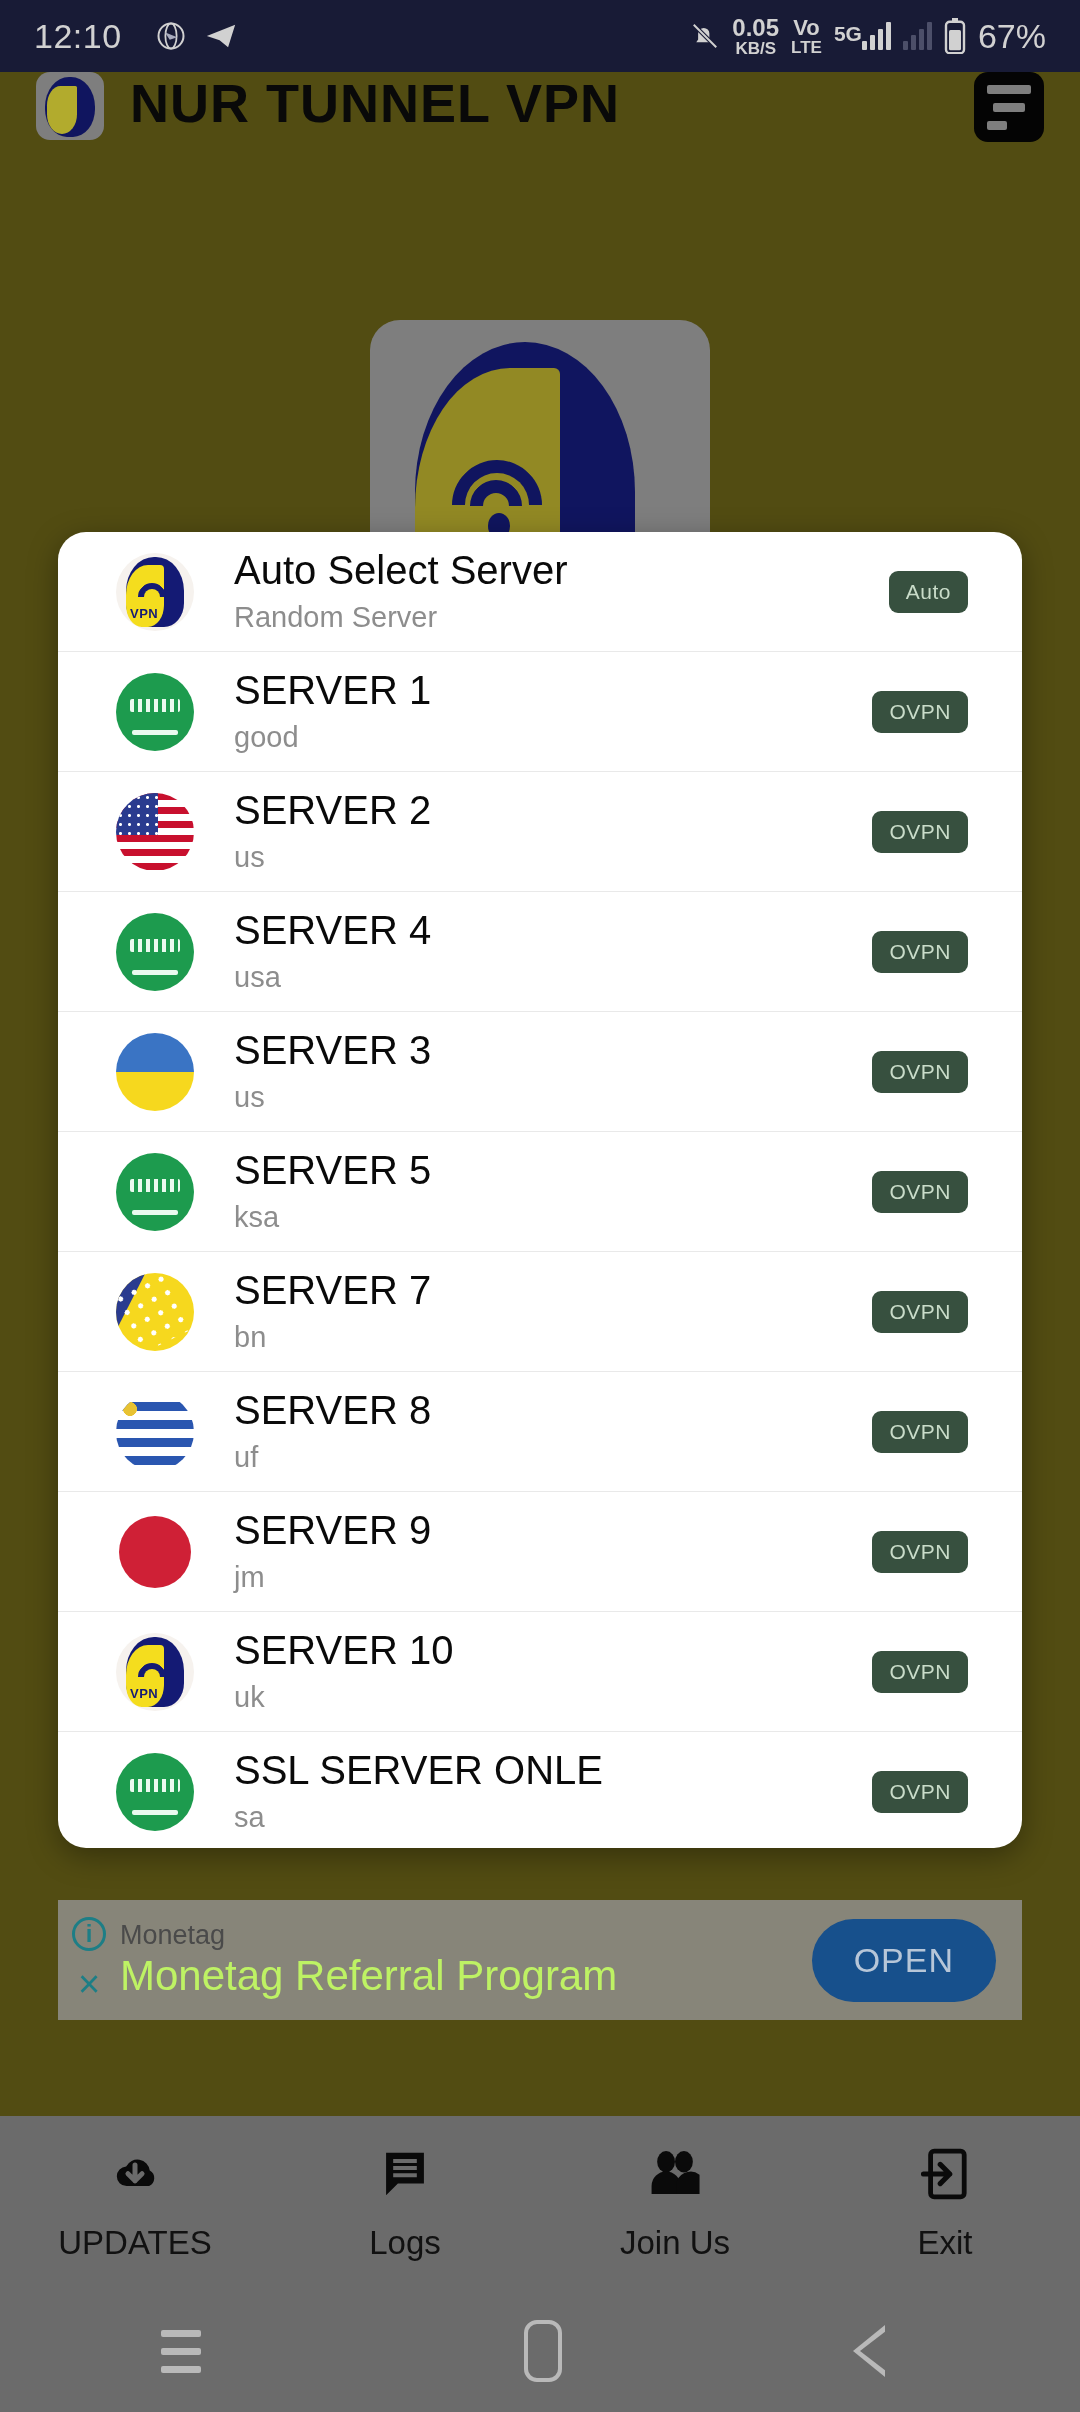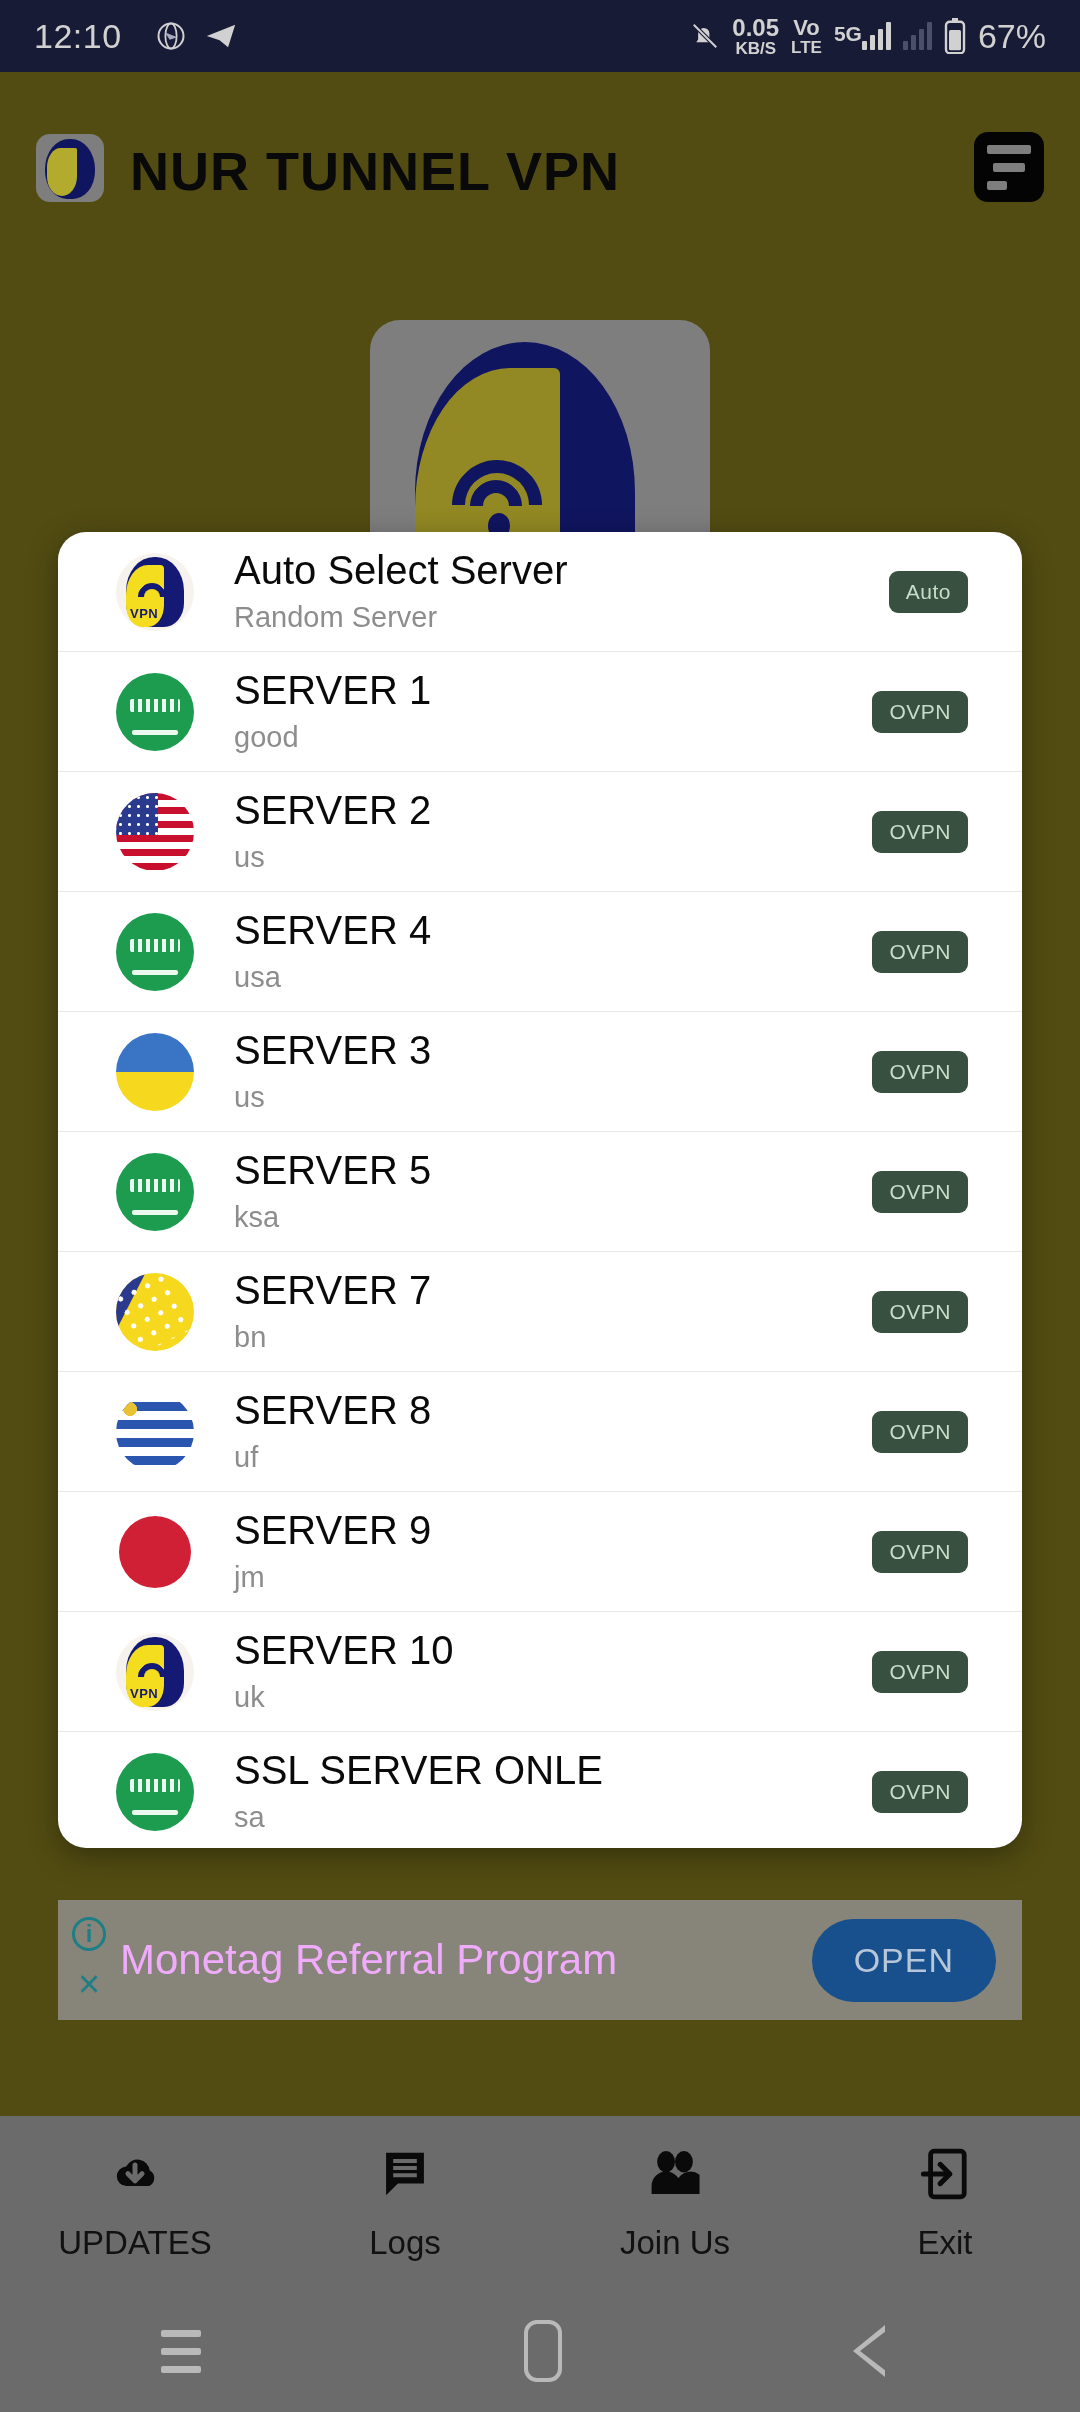--- a/index.html
+++ b/index.html
@@ -30,21 +30,21 @@
   .bars{ display:flex; align-items:flex-end; gap:3px; height:28px; }
   .bars i{ display:block; width:5px; background:#fff; border-radius:1px; }
   .bars i:nth-child(1){height:9px} .bars i:nth-child(2){height:15px}
   .bars i:nth-child(3){height:21px} .bars i:nth-child(4){height:28px}
   .bars.dim i{ background:#5d6180; }
   #battery-pct{ font-size:34px; }
 
   
   #app-header{
     position:absolute; left:0; top:72px; width:1080px; height:130px;
-    display:flex; align-items:flex-end; padding:0 36px;
+    display:flex; align-items:flex-start; padding:0 36px;
   }
   #app-logo{
     width:68px; height:68px; border-radius:14px; background:#9a9a9a;
     position:relative; overflow:hidden; flex:none;
   }
   #app-logo .shield{
     position:absolute; left:9px; top:5px; width:50px; height:60px;
     background:#141a74; border-radius:24px 24px 22px 22px/30px 30px 28px 28px;
   }
   #app-logo .shield:after{
@@ -157,21 +157,21 @@
     background:rgba(150,150,150,.78); display:flex; align-items:center;
   }
   #ad-side{ width:62px; height:100%; display:flex; flex-direction:column;
             align-items:center; justify-content:center; gap:14px; }
   #ad-info-icon{ width:34px; height:34px; border:3px solid #1d7e86; border-radius:50%;
      color:#1d7e86; font-size:24px; font-weight:bold; display:flex;
      align-items:center; justify-content:center; }
   #ad-close-icon{ color:#1d7e86; font-size:38px; line-height:1; }
   #ad-text{ display:flex; flex-direction:column; justify-content:center; }
   #ad-advertiser{ font-size:27px; color:#4a4a4a; line-height:1.2; }
-  #ad-headline{ font-size:42px; color:#f0abfc; line-height:1.2; white-space:nowrap; }
+  #ad-headline{ font-size:42px; color:#bef264; line-height:1.2; white-space:nowrap; }
   #ad-open-button{
     margin-left:auto; margin-right:26px; background:#17508c; color:#b7c6d8;
     font-size:34px; padding:22px 42px; border-radius:44px; letter-spacing:1px;
   }
 
   
   #bottom-nav{
     position:absolute; left:0; top:2116px; width:1080px; height:174px;
     background:#6b6b6b; display:flex; align-items:center;
   }
@@ -387,20 +387,21 @@
   </div>
 
 </div>
 
 <div id="ad-banner">
   <div id="ad-side">
     <div id="ad-info-icon">i</div>
     <div id="ad-close-icon">×</div>
   </div>
   <div id="ad-text">
+    <div id="ad-advertiser">Monetag</div>
     <div id="ad-headline">Monetag Referral Program</div>
   </div>
   <div id="ad-open-button">OPEN</div>
 </div>
 
 <div id="bottom-nav">
 
   <div class="nav-item">
     <div class="nav-icon">
       <svg width="56" height="50" viewBox="0 0 24 22">

